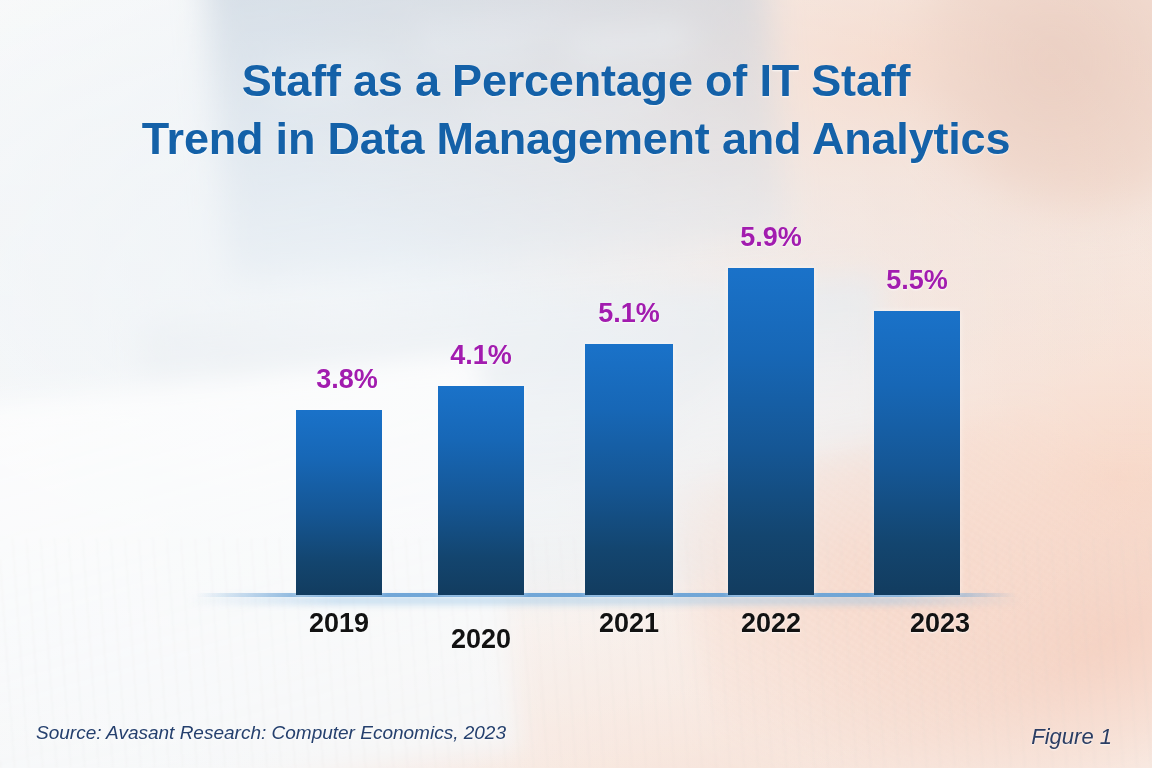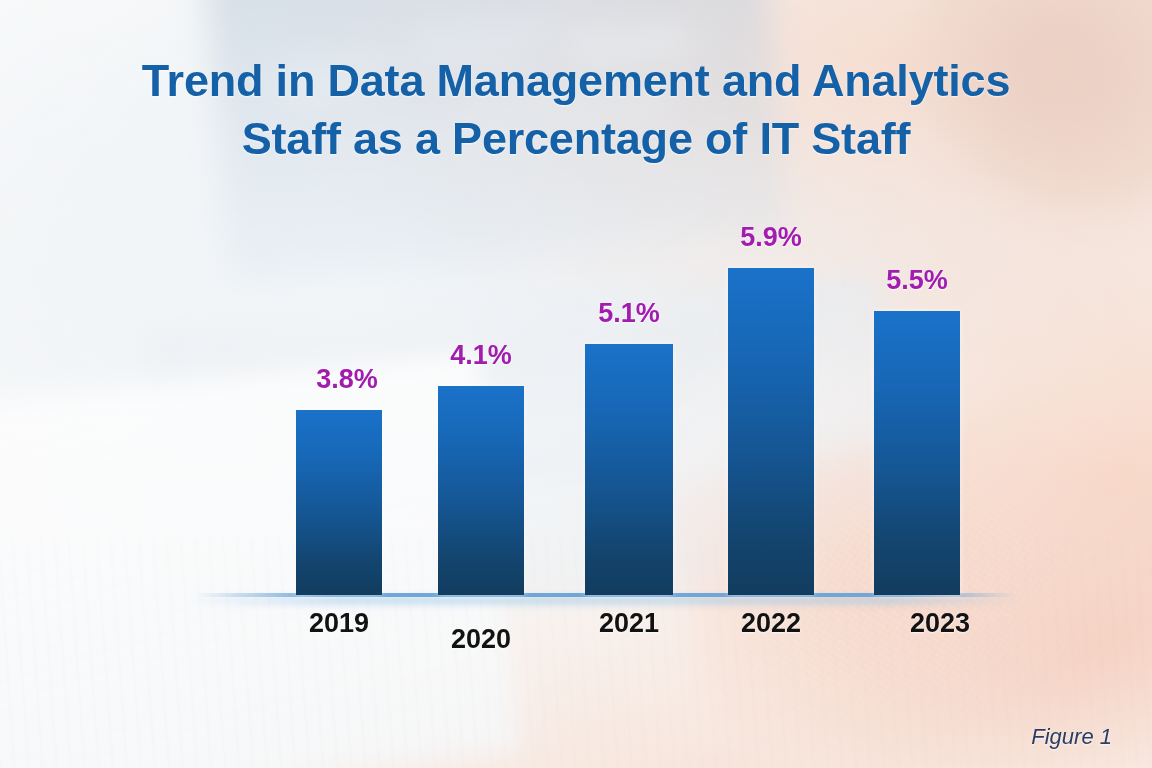--- a/index.html
+++ b/index.html
@@ -185,22 +185,22 @@
     <div class="bg-layer bg-paper"></div>
     <div class="bg-layer bg-head"></div>
     <div class="bg-layer bg-sleeve"></div>
     <div class="bg-layer bg-knit"></div>
     <div class="bg-layer bg-grain"></div>
     <div class="bg-layer bg-wash"></div>
     <div class="bg-layer bg-vign"></div>
   </div>
 
   <div class="title">
+    <span>Staff as a Percentage of IT Staff</span>
     <span>Trend in Data Management and Analytics</span>
-    <span>Staff as a Percentage of IT Staff</span>
   </div>
 
   <div class="chart">
     <div class="axis-glow"></div>
     <div class="axis"></div>
 
     <div class="bar" style="left:296px;top:410px;width:86px;height:185px;"></div>
     <div class="bar-label" style="left:304px;top:364px;width:86px;">3.8%</div>
     <div class="cat-label" style="left:286px;top:608px;width:106px;">2019</div>
 
@@ -214,15 +214,16 @@
 
     <div class="bar" style="left:728px;top:268px;width:86px;height:327px;"></div>
     <div class="bar-label" style="left:728px;top:222px;width:86px;">5.9%</div>
     <div class="cat-label" style="left:718px;top:608px;width:106px;">2022</div>
 
     <div class="bar" style="left:874px;top:311px;width:86px;height:284px;"></div>
     <div class="bar-label" style="left:874px;top:265px;width:86px;">5.5%</div>
     <div class="cat-label" style="left:864px;top:608px;width:106px;text-align:right;">2023</div>
   </div>
 
+  <div class="source">Source: Avasant Research: Computer Economics, 2023</div>
   <div class="figure">Figure 1</div>
 
 </div>
 
 </body></html>

